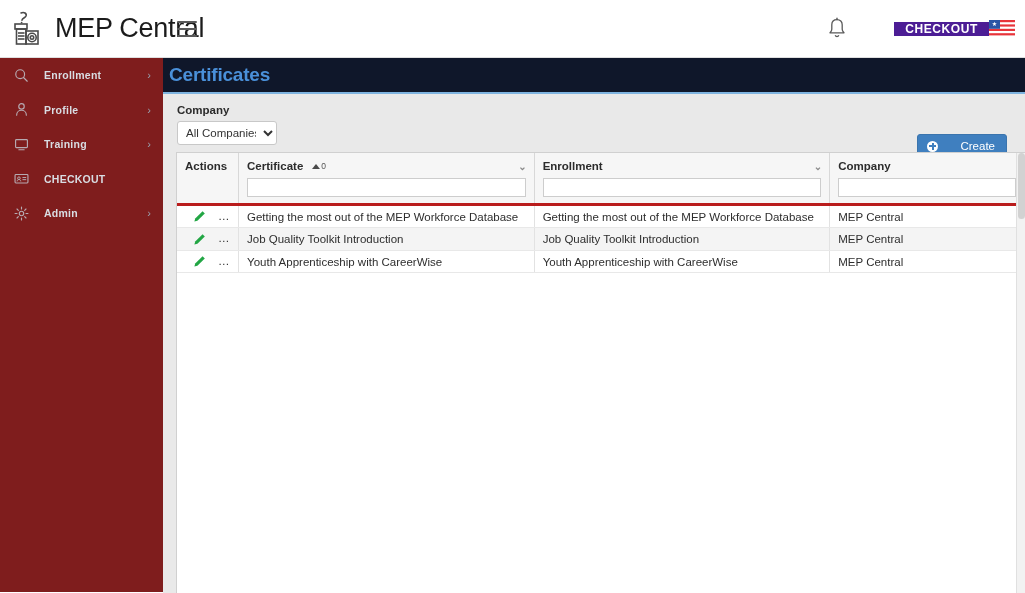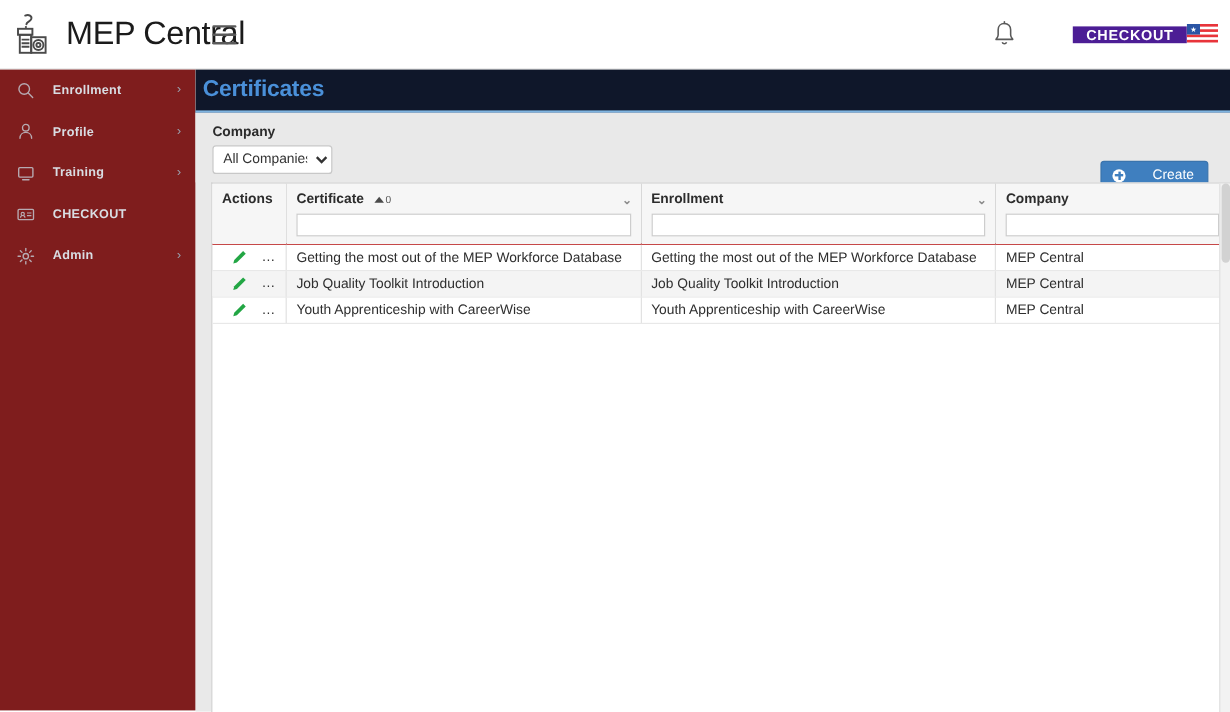--- a/index.html
+++ b/index.html
@@ -132,21 +132,21 @@
     background: #ffffff;
     border-top: 1px solid #d0d0d0;
     border-left: 1px solid #d0d0d0;
     position: relative;
     height: 443px;
   }
   table.grid { width: 100%; border-collapse: collapse; table-layout: fixed; }
   table.grid th {
     background: #f6f6f6;
     border-right: 1px solid #d8d8d8;
-    border-bottom: 1px solid #b91c1c;
+    border-bottom: 3px solid #b91c1c;
     text-align: left; vertical-align: top;
     padding: 7px 8px 6px 8px;
     font-size: 11.5px; font-weight: bold; color: #2c2c2c;
     position: relative;
   }
   .th-inner { display: flex; align-items: center; }
   .sort-asc {
     width: 0; height: 0; margin-left: 9px;
     border-left: 4px solid transparent;
     border-right: 4px solid transparent;

